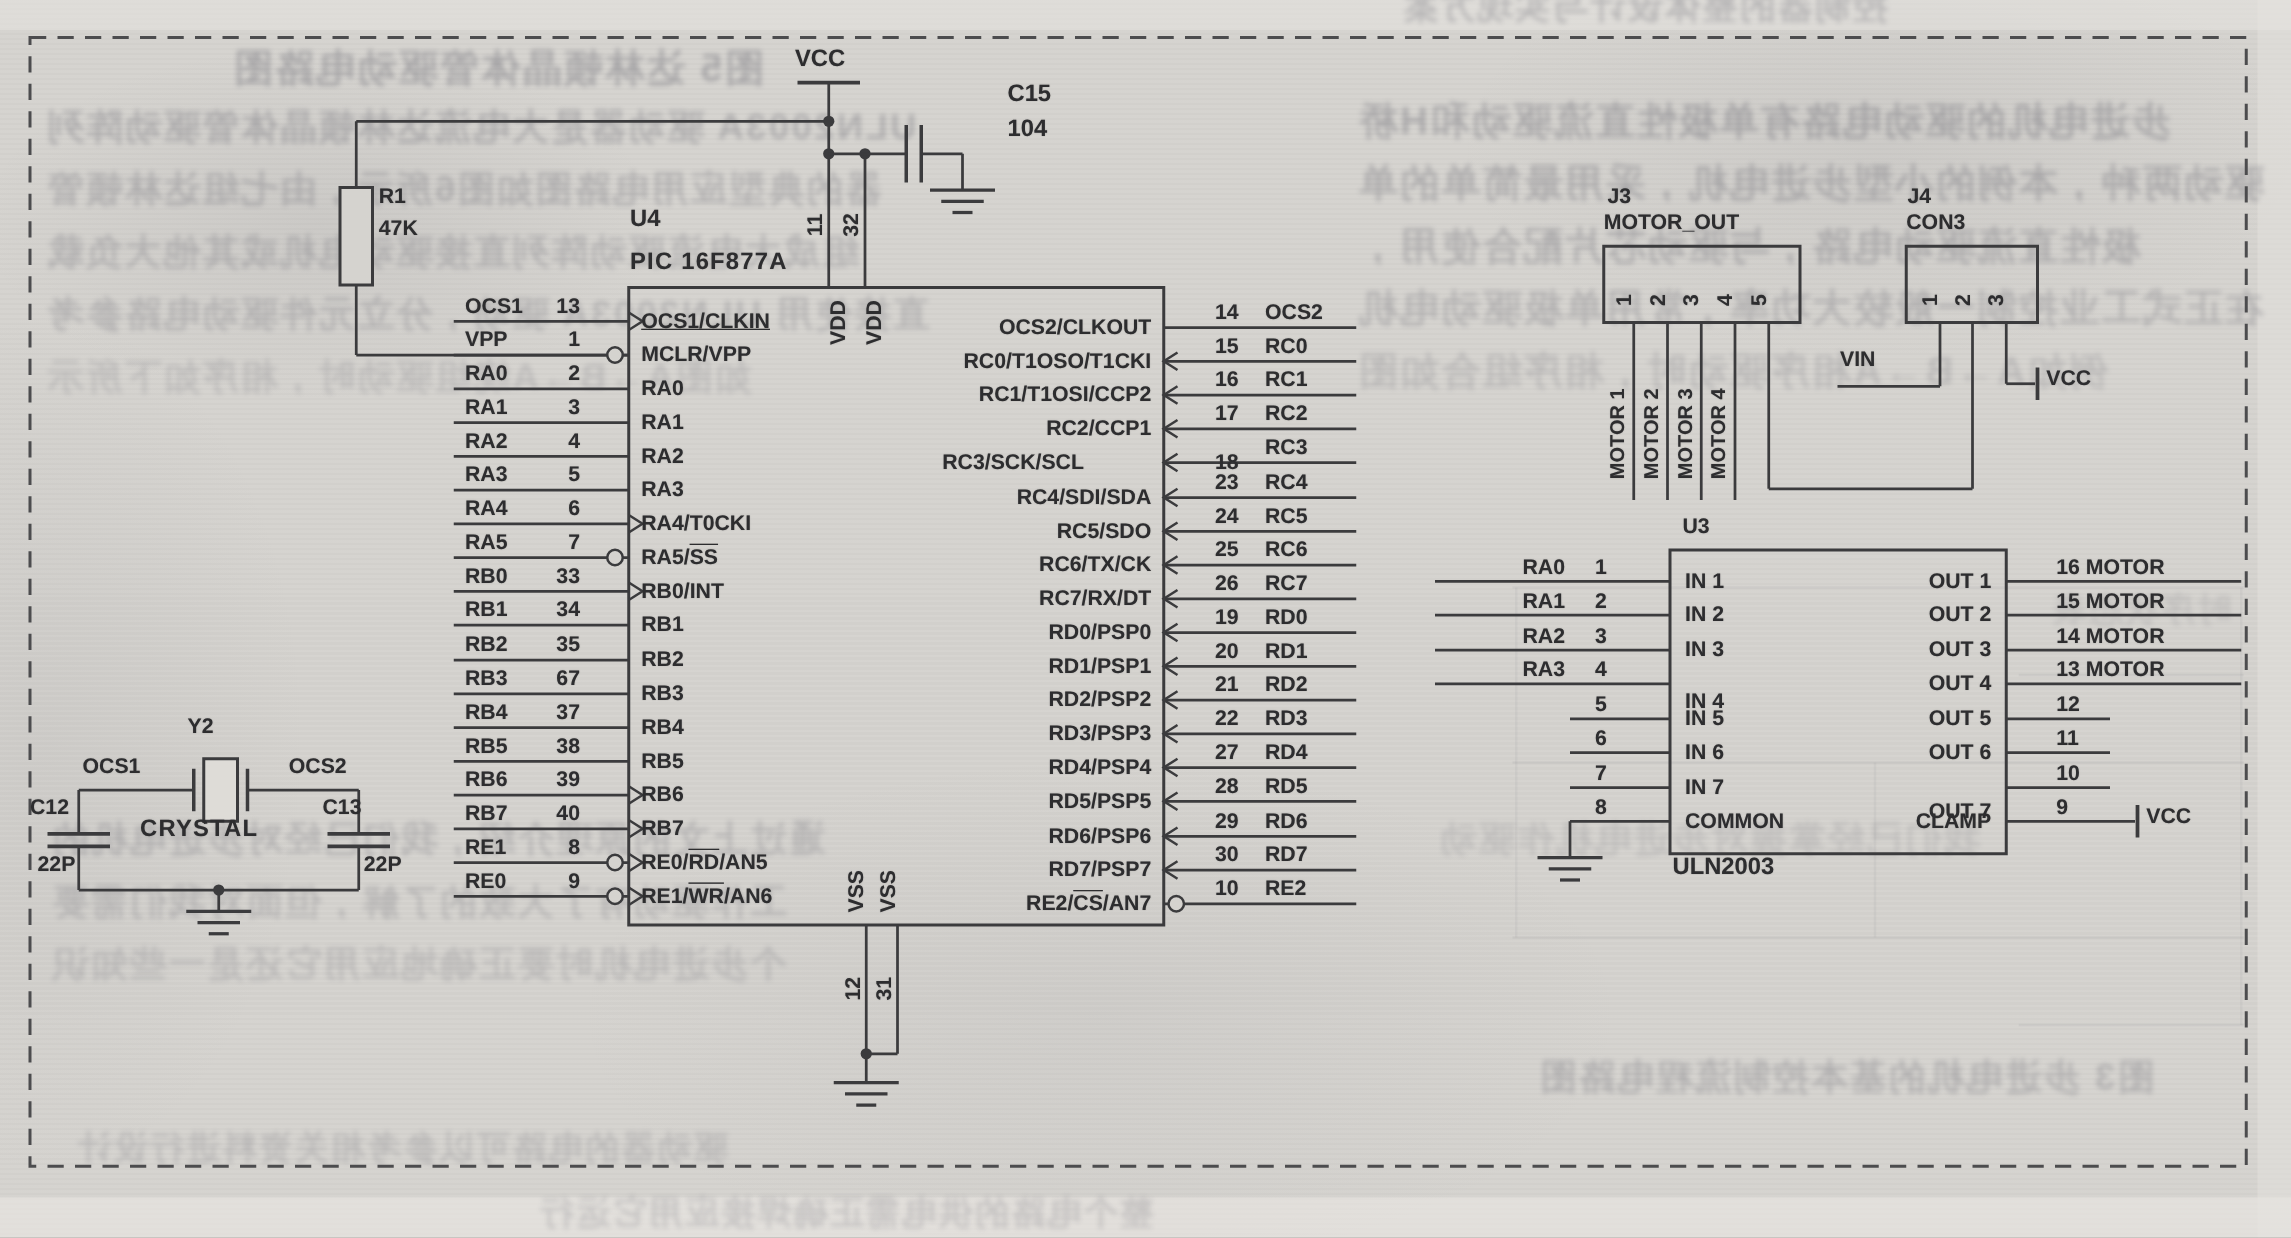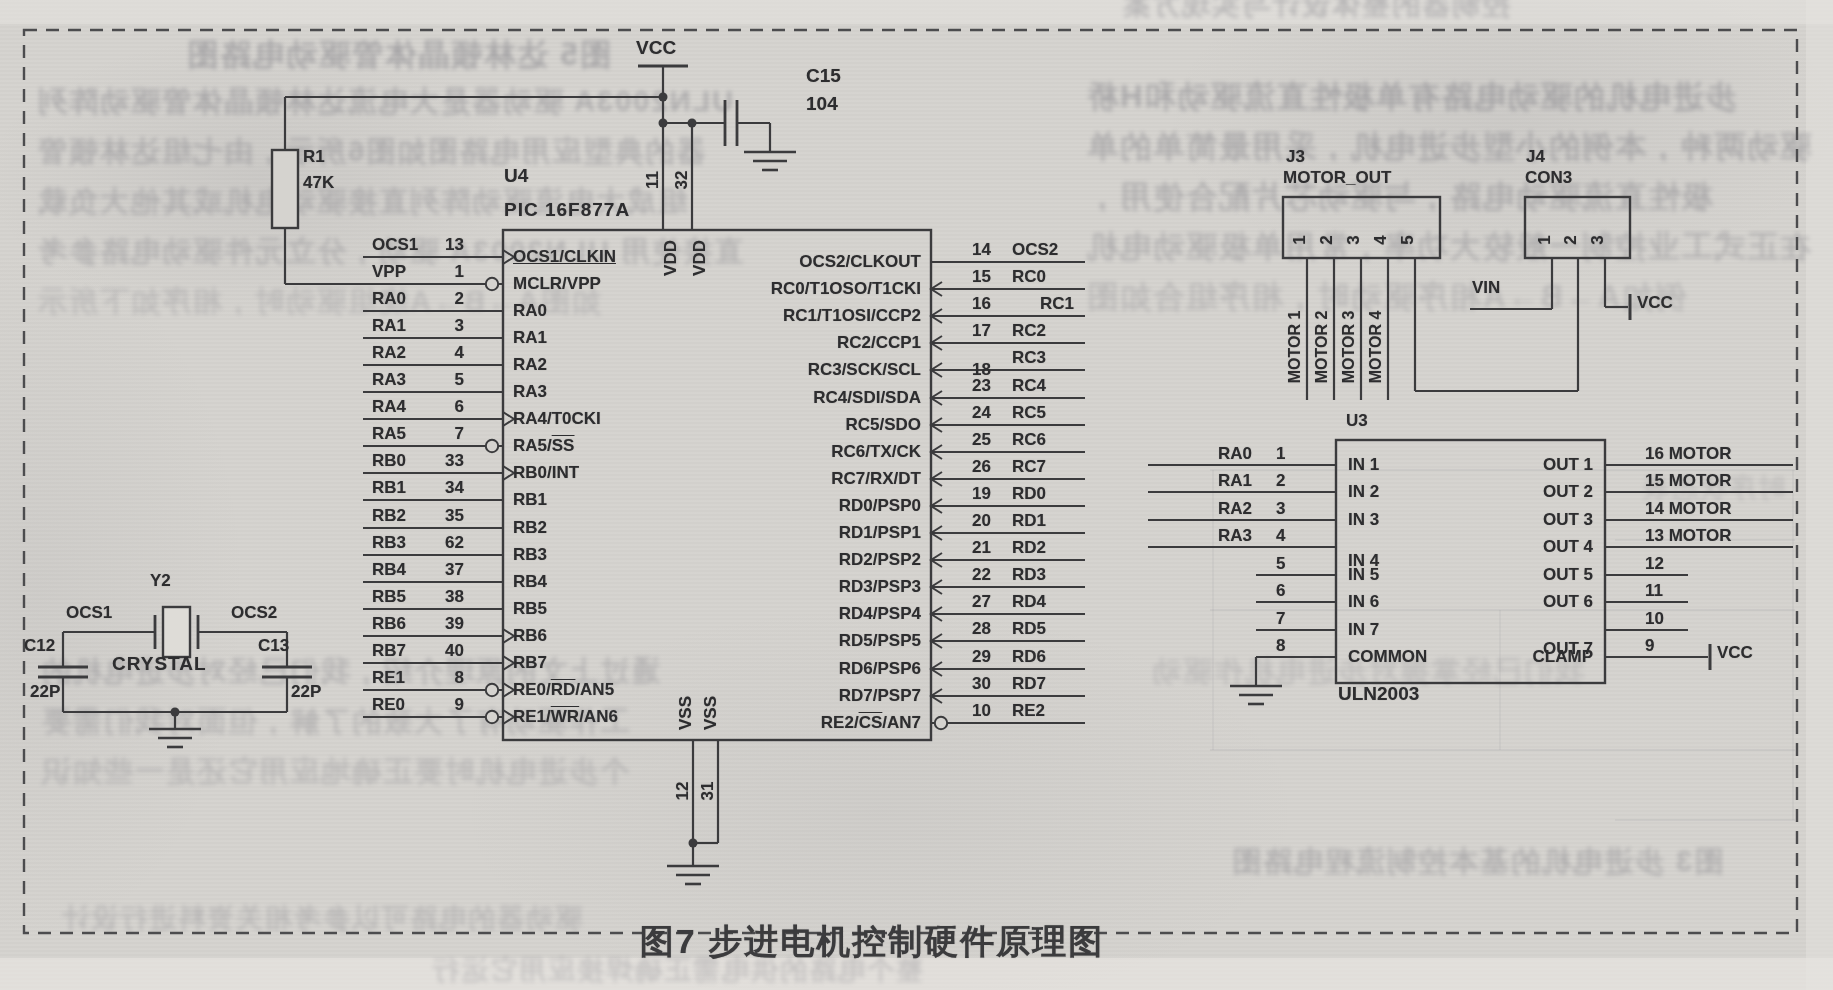--- a/index.html
+++ b/index.html
@@ -281,21 +281,21 @@
       <span class="lbl" style="left: 372px; top: 452px;">RB0</span>
       <span class="lbl" style="left: 424px; top: 452px; width: 40px; text-align: right;">33</span>
       <span class="lbl" style="left: 513px; top: 464px;">RB0/INT</span>
       <span class="lbl" style="left: 372px; top: 479px;">RB1</span>
       <span class="lbl" style="left: 424px; top: 479px; width: 40px; text-align: right;">34</span>
       <span class="lbl" style="left: 513px; top: 491px;">RB1</span>
       <span class="lbl" style="left: 372px; top: 507px;">RB2</span>
       <span class="lbl" style="left: 424px; top: 507px; width: 40px; text-align: right;">35</span>
       <span class="lbl" style="left: 513px; top: 519px;">RB2</span>
       <span class="lbl" style="left: 372px; top: 534px;">RB3</span>
-      <span class="lbl" style="left: 424px; top: 534px; width: 40px; text-align: right;">62</span>
+      <span class="lbl" style="left: 424px; top: 534px; width: 40px; text-align: right;">67</span>
       <span class="lbl" style="left: 513px; top: 546px;">RB3</span>
       <span class="lbl" style="left: 372px; top: 561px;">RB4</span>
       <span class="lbl" style="left: 424px; top: 561px; width: 40px; text-align: right;">37</span>
       <span class="lbl" style="left: 513px; top: 573px;">RB4</span>
       <span class="lbl" style="left: 372px; top: 588px;">RB5</span>
       <span class="lbl" style="left: 424px; top: 588px; width: 40px; text-align: right;">38</span>
       <span class="lbl" style="left: 513px; top: 600px;">RB5</span>
       <span class="lbl" style="left: 372px; top: 615px;">RB6</span>
       <span class="lbl" style="left: 424px; top: 615px; width: 40px; text-align: right;">39</span>
       <span class="lbl" style="left: 513px; top: 627px;">RB6</span>
@@ -308,28 +308,28 @@
       <span class="lbl" style="left: 372px; top: 696px;">RE0</span>
       <span class="lbl" style="left: 424px; top: 696px; width: 40px; text-align: right;">9</span>
       <span class="lbl" style="left: 513px; top: 708px;">RE1/<span class="ov">WR</span>/AN6</span>
       <span class="lbl" style="left: 972px; top: 241px;">14</span>
       <span class="lbl" style="left: 1012px; top: 241px;">OCS2</span>
       <span class="lbl" style="left: 700px; top: 253px; width: 221px; text-align: right;">OCS2/CLKOUT</span>
       <span class="lbl" style="left: 972px; top: 268px;">15</span>
       <span class="lbl" style="left: 1012px; top: 268px;">RC0</span>
       <span class="lbl" style="left: 700px; top: 280px; width: 221px; text-align: right;">RC0/T1OSO/T1CKI</span>
       <span class="lbl" style="left: 972px; top: 295px;">16</span>
-      <span class="lbl" style="left: 1012px; top: 295px; margin-left: 28px;">RC1</span>
+      <span class="lbl" style="left: 1012px; top: 295px;">RC1</span>
       <span class="lbl" style="left: 700px; top: 307px; width: 221px; text-align: right;">RC1/T1OSI/CCP2</span>
       <span class="lbl" style="left: 972px; top: 322px;">17</span>
       <span class="lbl" style="left: 1012px; top: 322px;">RC2</span>
       <span class="lbl" style="left: 700px; top: 334px; width: 221px; text-align: right;">RC2/CCP1</span>
       <span class="lbl" style="left: 972px; top: 361px;">18</span>
       <span class="lbl" style="left: 1012px; top: 349px;">RC3</span>
-      <span class="lbl" style="left: 700px; top: 361px; width: 221px; text-align: right;">RC3/SCK/SCL</span>
+      <span class="lbl" style="left: 700px; top: 361px; width: 221px; text-align: center;">RC3/SCK/SCL</span>
       <span class="lbl" style="left: 972px; top: 377px;">23</span>
       <span class="lbl" style="left: 1012px; top: 377px;">RC4</span>
       <span class="lbl" style="left: 700px; top: 389px; width: 221px; text-align: right;">RC4/SDI/SDA</span>
       <span class="lbl" style="left: 972px; top: 404px;">24</span>
       <span class="lbl" style="left: 1012px; top: 404px;">RC5</span>
       <span class="lbl" style="left: 700px; top: 416px; width: 221px; text-align: right;">RC5/SDO</span>
       <span class="lbl" style="left: 972px; top: 431px;">25</span>
       <span class="lbl" style="left: 1012px; top: 431px;">RC6</span>
       <span class="lbl" style="left: 700px; top: 443px; width: 221px; text-align: right;">RC6/TX/CK</span>
       <span class="lbl" style="left: 972px; top: 458px;">26</span>
@@ -405,14 +405,13 @@
       <span class="lbl" style="left: 1645px; top: 555px;">12</span>
       <span class="lbl" style="left: 1460px; top: 566px; width: 133px; text-align: right;">OUT 5</span>
       <span class="lbl" style="left: 1645px; top: 582px;">11</span>
       <span class="lbl" style="left: 1460px; top: 593px; width: 133px; text-align: right;">OUT 6</span>
       <span class="lbl" style="left: 1645px; top: 610px;">10</span>
       <span class="lbl" style="left: 1460px; top: 621px; width: 133px; text-align: right; margin-top: 19px;">OUT 7</span>
       <span class="lbl" style="left: 1645px; top: 637px;">9</span>
       <span class="lbl" style="left: 1460px; top: 648px; width: 133px; text-align: right;">CLAMP</span>
     </div>
 
-  <div class="caption">图7 步进电机控制硬件原理图</div>
 </div>
 
 </body></html>

